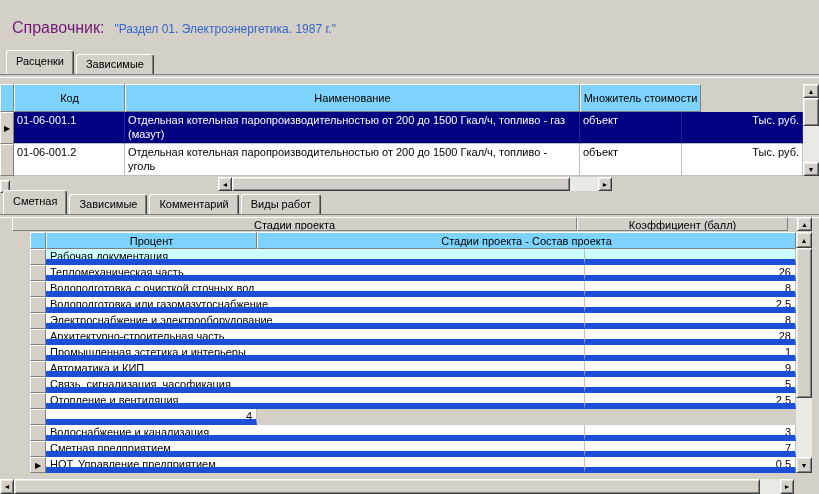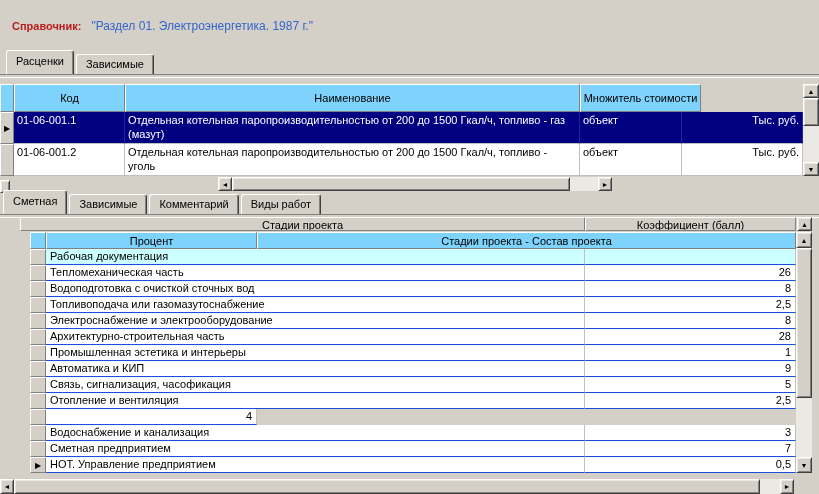--- a/index.html
+++ b/index.html
@@ -1,19 +1,19 @@
 <!DOCTYPE html>
 <html><head>
 <meta charset="utf-8">
 <style>
   html,body{margin:0;padding:0}
   body{font-family:"Liberation Sans",sans-serif}
   .app{position:relative;width:819px;height:494px;background:#d4d0c8;font-size:11px;color:#000;overflow:hidden}
   .abs{position:absolute}
-  .title-label{font-weight:bold;color:#b91c1c;font-size:11px}
+  .title-label{font-weight:normal;color:#701a75;font-size:16px}
   .title-value{color:#3366cc;font-size:12px;margin-left:10px}
 
   .tabstrip{display:flex;align-items:flex-end;height:23px}
   .tab{height:19px;line-height:18px;padding:0 9px;background:#d4d0c8;
        border-top:1px solid #fff;border-left:1px solid #fff;border-right:1px solid #404040;
        box-shadow:inset -1px 0 0 #808080;border-top-left-radius:3px;border-top-right-radius:3px;margin-right:2px;cursor:default}
   .tab.active{height:23px;line-height:21px;z-index:2;position:relative}
   .edge{height:2px;border-top:1px solid #808080;border-bottom:1px solid #fff}
 
   
@@ -43,21 +43,21 @@
 
   
   .scell{box-sizing:border-box;background:#d4d0c8;border-top:1px solid #fff;border-left:1px solid #fff;
          border-right:1px solid #808080;border-bottom:1px solid #808080;
          text-align:center;overflow:hidden;height:14px;line-height:14px;flex:none}
   .hdr2{display:flex;height:17px}
   .g2row{display:flex;height:16px}
   .ind2{box-sizing:border-box;width:16px;flex:none;background:#d4d0c8;border-top:1px solid #fff;border-left:1px solid #fff;
         border-right:1px solid #808080;border-bottom:1px solid #808080;
         display:flex;align-items:center;justify-content:center;font-size:8px}
-  .c2{box-sizing:border-box;background:#fff;border-right:1px solid #c0c0c0;border-bottom:1px solid #1d4ed8;
+  .c2{box-sizing:border-box;background:#fff;border-right:1px solid #c0c0c0;border-bottom:6px solid #1d4ed8;
       padding:0 4px;line-height:15px;white-space:nowrap;overflow:hidden}
   .c2.r{text-align:right}
   .grp{background:#ccffff}
   .w2-ind{width:16px;flex:none}.w2-name{width:539px;flex:none}.w2-pct{width:211px;flex:none}
   .ws-1{width:565px}.ws-2{width:211px}
 </style>
 </head>
 <body>
 
 <div class="app">
@@ -122,21 +122,21 @@
   </div>
 
   <div class="abs tabstrip" style="left:3px;top:191px">
     <div class="tab active">Сметная</div>
     <div class="tab">Зависимые</div>
     <div class="tab">Комментарий</div>
     <div class="tab">Виды работ</div>
   </div>
   <div class="abs edge" style="left:0;top:214px;width:819px"></div>
 
-  <div class="abs" style="left:20px;top:217px;display:flex">
+  <div class="abs" style="left:12px;top:217px;display:flex">
     <div class="scell ws-1">Стадии проекта</div>
     <div class="scell ws-2">Коэффициент (балл)</div>
   </div>
   <div class="abs sbtn" style="left:797px;top:217px;width:15px;height:14px">
       <span>▲</span>
     </div>
 
   <div class="abs" style="left:30px;top:232px;width:782px;height:241px">
     <div class="hdr2">
       <div class="hcell w2-ind" style="height:17px"></div>
@@ -154,21 +154,21 @@
       <div class="c2 w2-name">Тепломеханическая часть</div>
       <div class="c2 w2-pct r">26</div>
     </div>
     <div class="g2row">
       <div class="ind2"></div>
       <div class="c2 w2-name">Водоподготовка с очисткой сточных вод</div>
       <div class="c2 w2-pct r">8</div>
     </div>
     <div class="g2row">
       <div class="ind2"></div>
-      <div class="c2 w2-name">Топливоподача или газомазутоснабжение</div>
+      <div class="c2 w2-name">Водоподготовка или газомазутоснабжение</div>
       <div class="c2 w2-pct r">2,5</div>
     </div>
     <div class="g2row">
       <div class="ind2"></div>
       <div class="c2 w2-name">Электроснабжение и электрооборудование</div>
       <div class="c2 w2-pct r">8</div>
     </div>
     <div class="g2row">
       <div class="ind2"></div>
       <div class="c2 w2-name">Архитектурно-строительная часть</div>

